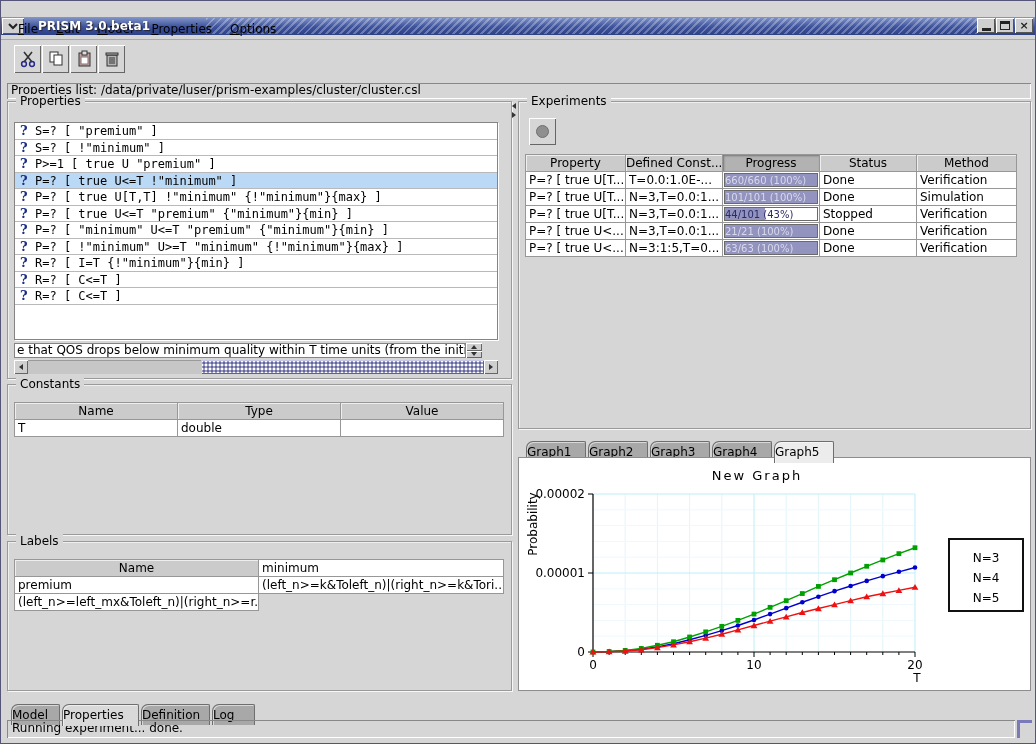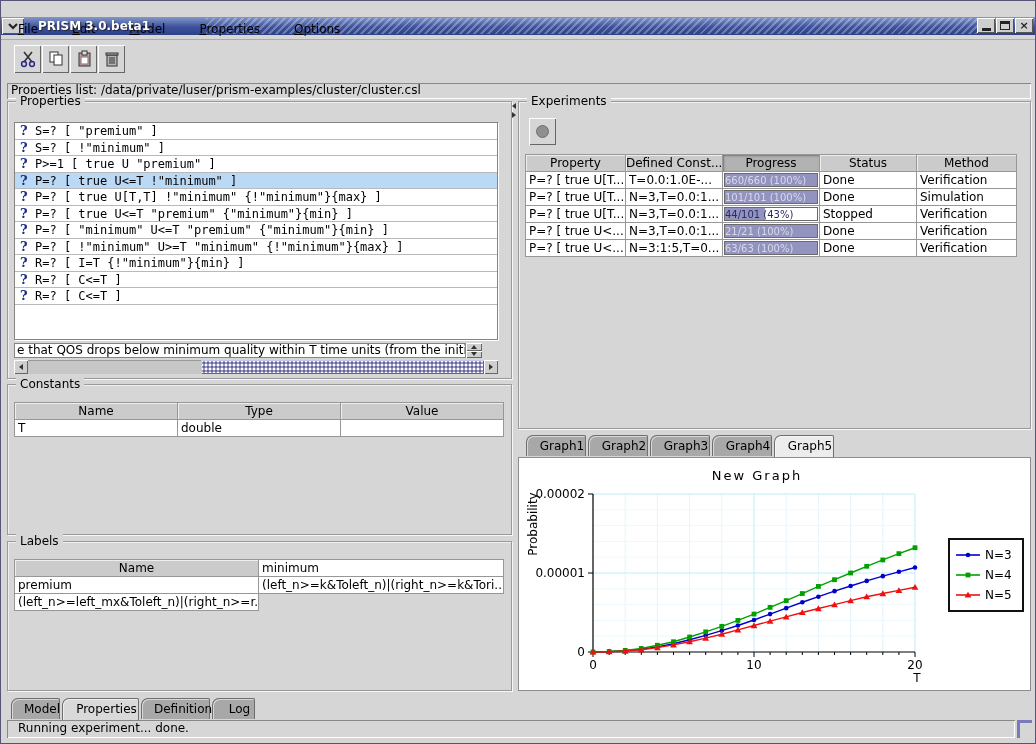--- a/index.html
+++ b/index.html
@@ -20,21 +20,21 @@
   .tb-menu-btn { width:22px; height:16px; margin-left:1px; background:#cfcfcf;
     box-shadow: inset 1px 1px 0 #fff, inset -1px -1px 0 #555; display:flex; align-items:center; justify-content:center; }
   .title-text { color:#fff; font-weight:bold; font-size:12px; margin-left:14px; text-shadow:1px 1px 1px #223; z-index:2; }
   .win-controls { position:absolute; right:2px; top:1px; display:flex; gap:1px; z-index:3; }
   .win-btn { width:18px; height:15px; background:#cfcfcf; box-shadow: inset 1px 1px 0 #fff, inset -1px -1px 0 #555;
     display:flex; align-items:center; justify-content:center; font-size:11px; font-weight:bold; color:#222; }
   .glyph-min { width:9px; height:3px; background:#222; margin-top:7px; }
   .glyph-max { width:10px; height:9px; border:1px solid #222; border-top:3px solid #222; }
   
   .menubar { position:absolute; left:0; top:18px; width:100%; height:21px; display:flex; align-items:center;
-    padding-left:8px; gap:16px; border-bottom:1px solid #aaa; }
+    padding-left:8px; gap:0; border-bottom:1px solid #aaa; }
   .menu-item { display:inline-block; padding:2px 9px; }
   .menu-item::first-letter { text-decoration:underline; }
   
   .toolbar { position:absolute; left:0; top:40px; width:100%; height:38px; }
   .tool-btn { position:absolute; top:4px; width:27px; height:28px; background:#d6d6d6;
     box-shadow: inset 1px 1px 0 #fff, inset -1px -1px 0 #666; display:flex; align-items:center; justify-content:center; }
   
   .plistbar { position:absolute; left:6px; top:82px; width:1024px; height:16px; line-height:15px;
     box-shadow: inset 1px 1px 0 #888, inset -1px -1px 0 #fff; padding-left:4px; font-size:12px; }
   
@@ -81,38 +81,38 @@
   .ptext { position:absolute; left:0; right:0; top:0; bottom:0; font-size:10px; line-height:13px; color:#2a2a66; }
   .pbar.full .ptext { color:#d9d9ea; }
   
   .stop-btn { position:absolute; left:10px; top:16px; width:27px; height:27px; background:#d6d6d6;
     box-shadow:inset 1px 1px 0 #fff, inset -1px -1px 0 #666; display:flex; align-items:center; justify-content:center; }
   .stop-ico { width:13px; height:13px; border-radius:50%; background:#8f8f8f; border:1px solid #6f6f6f; }
   
   .divider { position:absolute; left:510px; top:100px; width:7px; height:590px; }
   .div-arrows { position:absolute; top:2px; left:1px; }
   
-  .tab { position:absolute; top:0; height:21px; line-height:20px; text-align:center; font-size:12px;
+  .tab { position:absolute; top:6px; height:21px; line-height:20px; font-size:12px;
     background:#a8a8a8; border:1px solid #6e6e6e; border-bottom:none; border-radius:7px 2px 0 0;
-    box-shadow:inset 1px 1px 0 rgba(255,255,255,.55);padding-left:12px; }
+    box-shadow:inset 1px 1px 0 rgba(255,255,255,.55); }
   .tab.active { background:#ececec; z-index:3; height:22px; }
   .graph-tabs { position:absolute; left:517px; top:434px; width:513px; height:22px; }
   .bottom-tabs { position:absolute; left:6px; top:697px; width:1024px; height:21px; }
   .bottom-tabs .tab.active { background:#d9d9d9; }
   
   .chart-panel { position:absolute; left:517px; top:456px; width:513px; height:234px; background:#fff;
     border:1px solid #8d8d8d; }
   .legend { position:absolute; left:429px; top:80px; width:76px; border:2px solid #111; background:#fff; padding:5px 4px; }
-  .leg-item { display:flex; align-items:center; height:20px; gap:3px; }
+  .leg-item { display:flex; align-items:center; height:20px; gap:3px;flex-direction:column; }
   .leg-item span { font-size:12px; }
   .ct-title { font-size:13px; letter-spacing:2px; font-family:"DejaVu Sans",sans-serif; }
   .ct-lab { font-size:12px; font-family:"DejaVu Sans",sans-serif; }
   
   .statusbar { position:absolute; left:6px; top:719px; width:1008px; height:18px; line-height:17px;
-    box-shadow:inset 1px 1px 0 #888, inset -1px -1px 0 #fff; padding-left:11px; font-size:12px; }
+    box-shadow:inset 1px 1px 0 #888, inset -1px -1px 0 #fff; padding-left:5px; font-size:12px; }
   .grip { position:absolute; left:1016px; top:719px; width:15px; height:18px;
     border-left:3px solid #7a7ab8; border-top:3px solid #7a7ab8; }
 </style>
 </head>
 <body>
 
 <div id="win">
 
   <div class="titlebar">
     <div class="stripes"></div>

